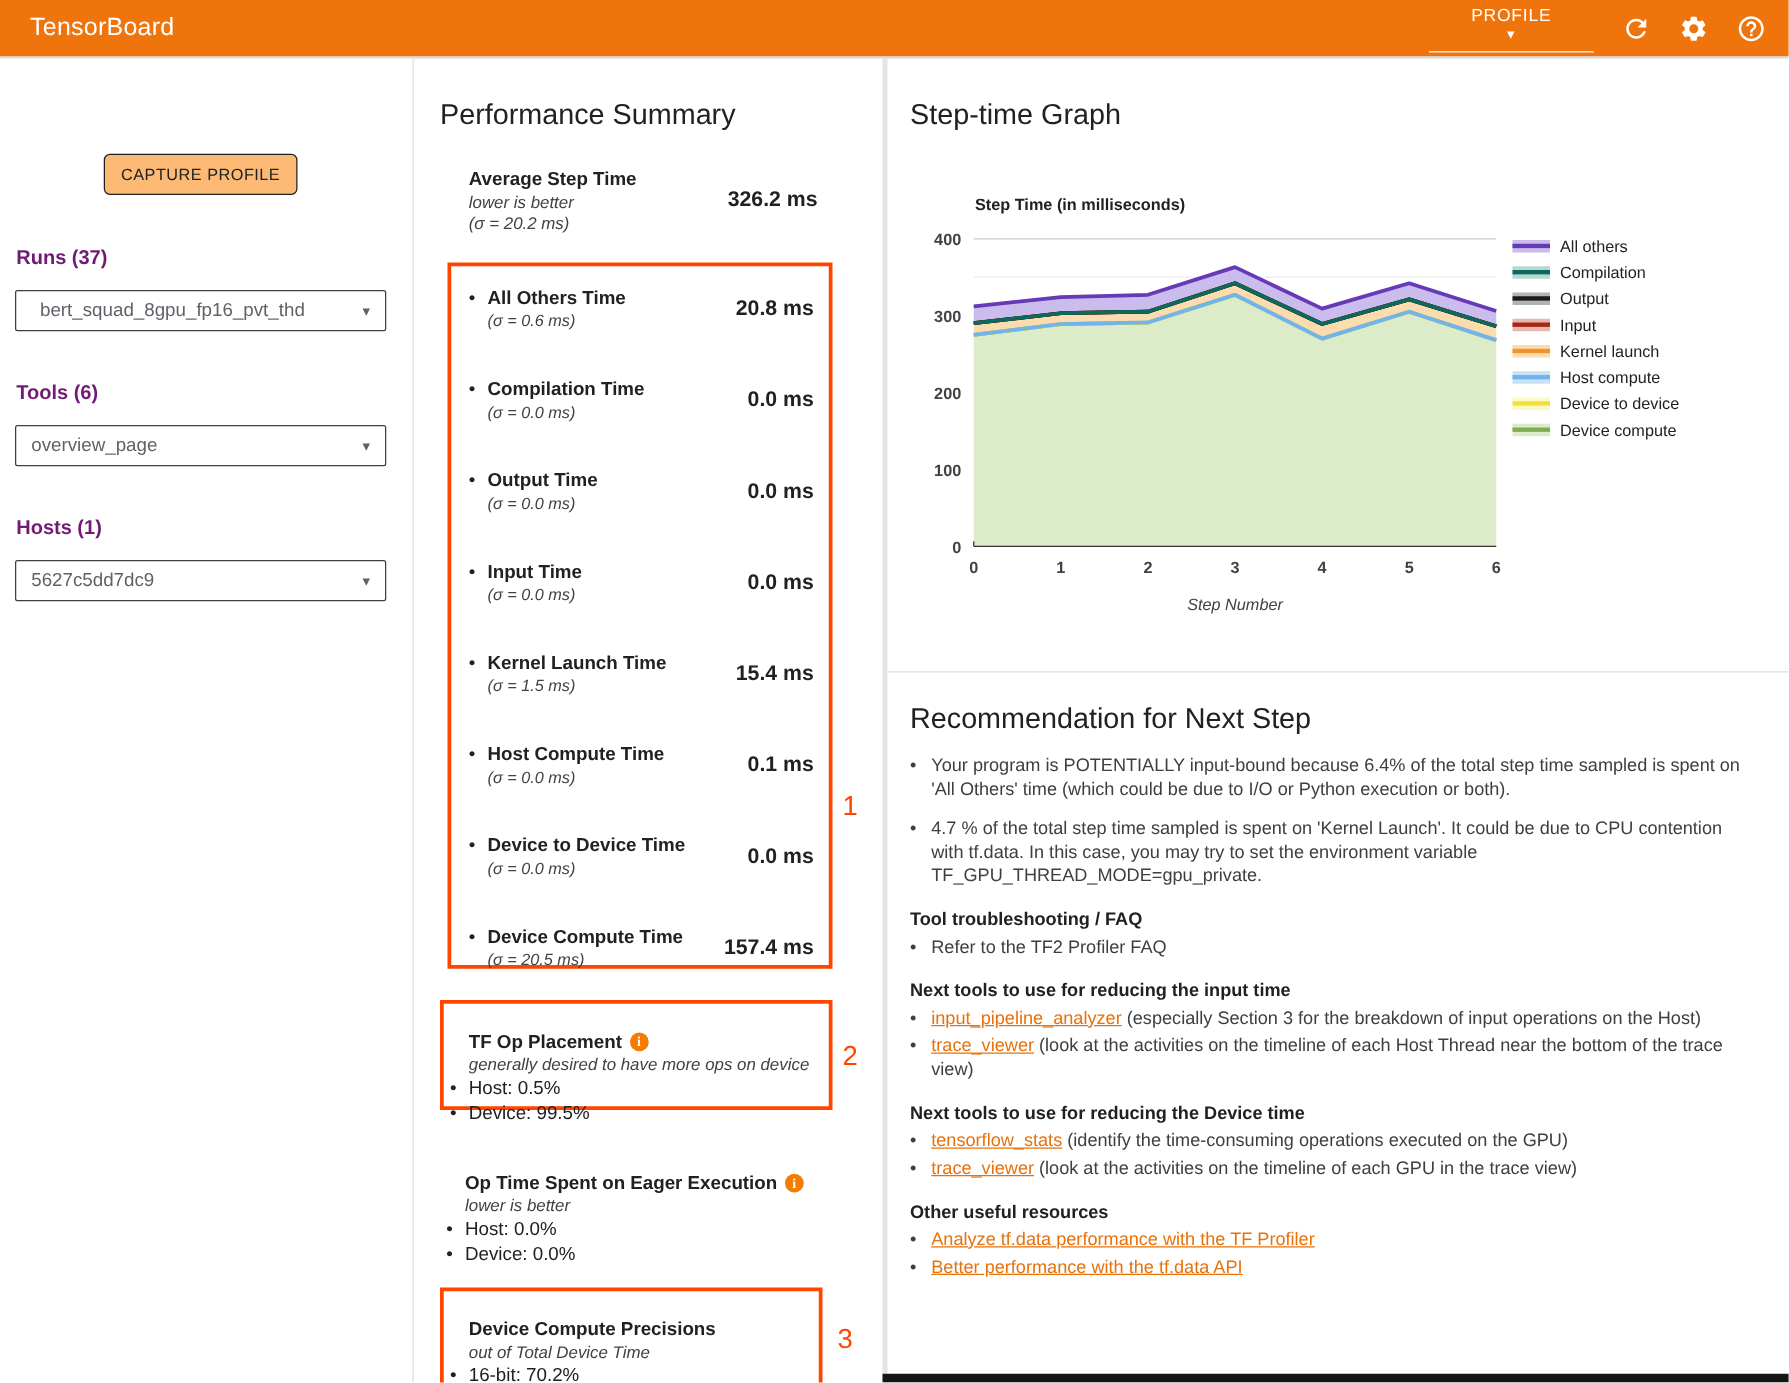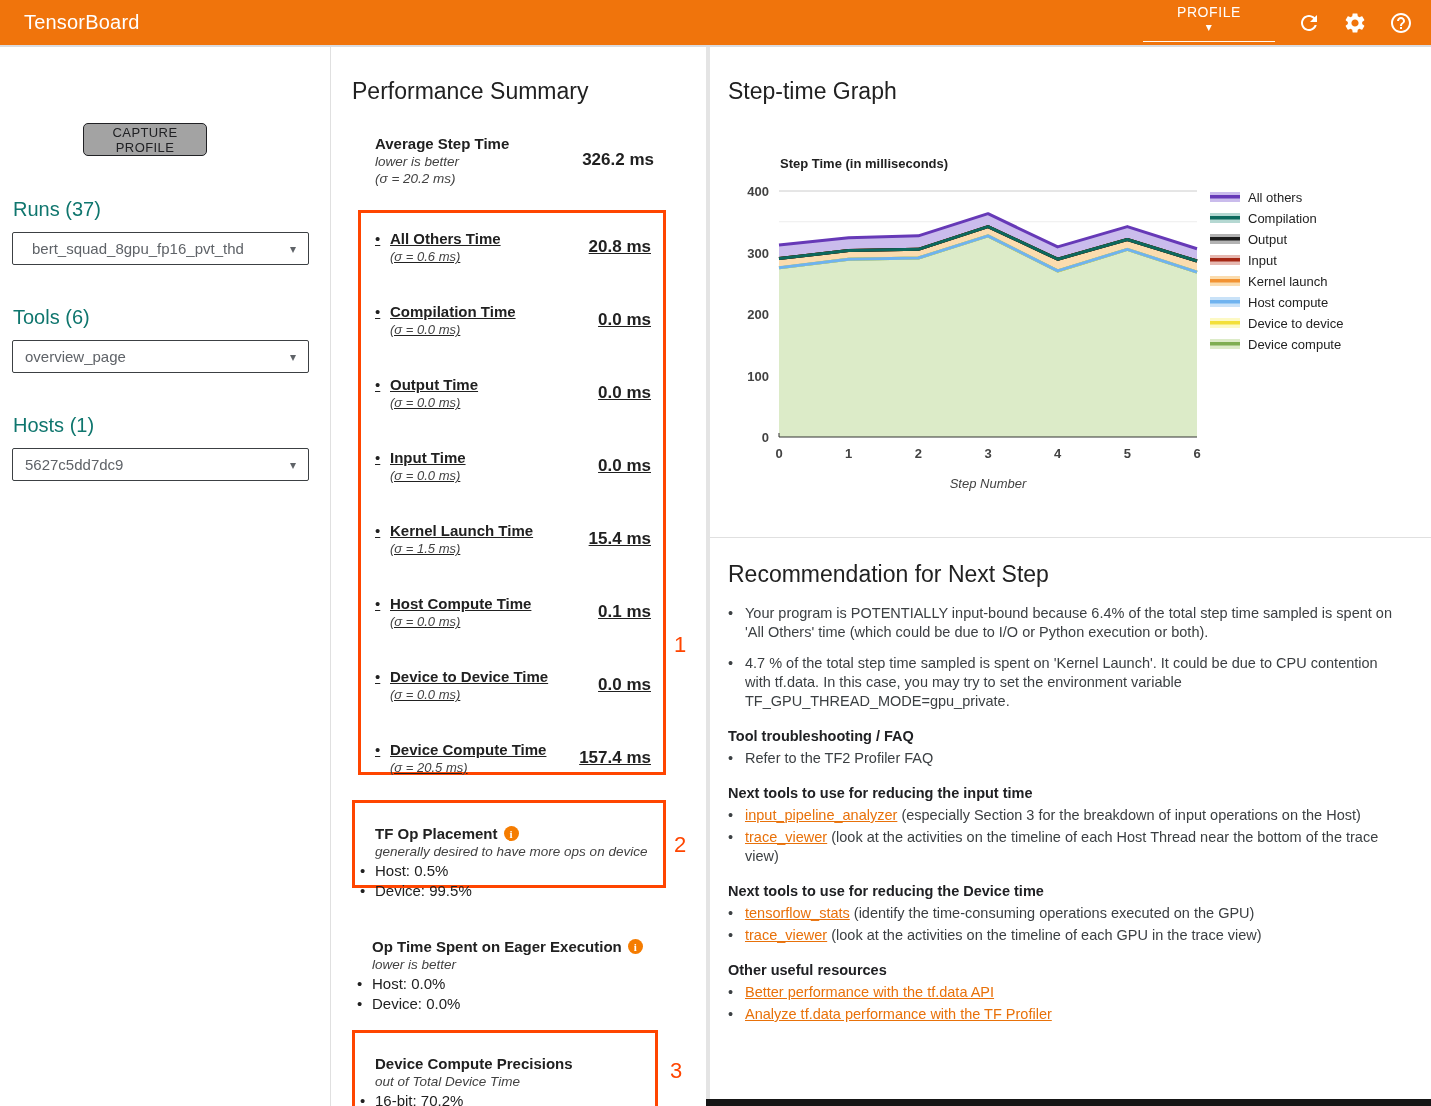--- a/index.html
+++ b/index.html
@@ -23,35 +23,35 @@
   .hicon{width:24px;height:24px;display:block;cursor:pointer;}
 
   
   .sidebar{position:absolute;top:47px;left:0;width:330px;bottom:0;background:#fff;}
   .vdiv1{position:absolute;top:47px;left:330px;width:1px;bottom:0;background:#e0e0e0;}
   .vdiv2{position:absolute;top:47px;left:706px;width:4px;bottom:0;background:#e4e4e4;}
   .hdiv{position:absolute;top:537px;left:710px;right:0;height:1px;background:#e0e0e0;}
   .bottombar{position:absolute;left:706px;bottom:0;width:725px;height:7px;background:#161616;}
 
   
-  .capture-btn{position:absolute;left:83px;top:76px;width:124px;height:33px;background:#a3a3a3;border:1px solid #202124;border-radius:5px;font-family:"Liberation Sans",sans-serif;font-size:13px;letter-spacing:.4px;color:#202124;cursor:pointer;}
-  .side-label{position:absolute;left:13px;font-size:20px;font-weight:normal;color:#0f766e;}
+  .capture-btn{position:absolute;left:83px;top:76px;width:155px;height:33px;background:#fdba74;border:1px solid #202124;border-radius:5px;font-family:"Liberation Sans",sans-serif;font-size:13px;letter-spacing:.4px;color:#202124;cursor:pointer;}
+  .side-label{position:absolute;left:13px;font-size:16px;font-weight:bold;color:#701a75;}
   .side-select{position:absolute;left:12px;width:297px;height:33px;border:1px solid #3c4043;border-radius:2px;display:flex;align-items:center;justify-content:space-between;padding:0 12px;cursor:pointer;background:#fff;}
   .side-select .val{font-size:15px;color:#5f6368;}
   .side-select .caret{font-size:12px;color:#5f6368;}
 
   
   .h1{font-size:23px;font-weight:normal;color:#212121;}
   .mid-title{position:absolute;left:352px;top:78px;}
   .avg-block{position:absolute;left:375px;top:134px;}
   .stat-label{font-size:15px;font-weight:bold;color:#212121;line-height:19px;}
   .stat-italic{font-size:13.5px;font-style:italic;color:#424242;line-height:17px;}
   .avg-value{position:absolute;left:480px;top:150px;width:174px;text-align:right;font-size:17px;font-weight:bold;}
 
-  .metrics-box{position:absolute;left:358px;top:210px;width:308px;height:565px;border:3px solid var(--hl);padding:15px 12px 0 14px;text-decoration:underline;}
+  .metrics-box{position:absolute;left:358px;top:210px;width:308px;height:565px;border:3px solid var(--hl);padding:15px 12px 0 14px;}
   .metric-row{display:flex;align-items:center;justify-content:space-between;height:38px;margin-bottom:35px;}
   .metric-left{display:flex;align-items:flex-start;}
   .bullet::before{content:"•";}
   .metric-left .bullet{width:15px;font-size:15px;line-height:19px;color:#212121;flex:none;}
   .metric-label{font-size:15px;font-weight:bold;line-height:19px;}
   .metric-sigma{font-size:13px;font-style:italic;color:#424242;line-height:17px;}
   .metric-value{font-size:17px;font-weight:bold;white-space:nowrap;}
 
   .annot{position:absolute;font-size:22px;color:var(--hl);}
   .annot1{left:674px;top:632px;}
@@ -382,23 +382,23 @@
           <span class="bullet"></span>
           <span class="txt"><a class="rec-link" href="#">tensorflow_stats</a><span> (identify the time-consuming operations executed on the GPU)</span></span>
         </div>
         <div class="rec-row">
           <span class="bullet"></span>
           <span class="txt"><a class="rec-link" href="#">trace_viewer</a><span> (look at the activities on the timeline of each GPU in the trace view)</span></span>
         </div>
         <div class="rec-heading">Other useful resources</div>
         <div class="rec-row">
           <span class="bullet"></span>
+          <span class="txt"><a class="rec-link" href="#">Analyze tf.data performance with the TF Profiler</a></span>
+        </div>
+        <div class="rec-row">
+          <span class="bullet"></span>
           <span class="txt"><a class="rec-link" href="#">Better performance with the tf.data API</a></span>
-        </div>
-        <div class="rec-row">
-          <span class="bullet"></span>
-          <span class="txt"><a class="rec-link" href="#">Analyze tf.data performance with the TF Profiler</a></span>
         </div>
       </div>
   </div>
 </div>
 <div class="hdiv"></div>
 <div class="bottombar"></div>
 
 </body></html>

